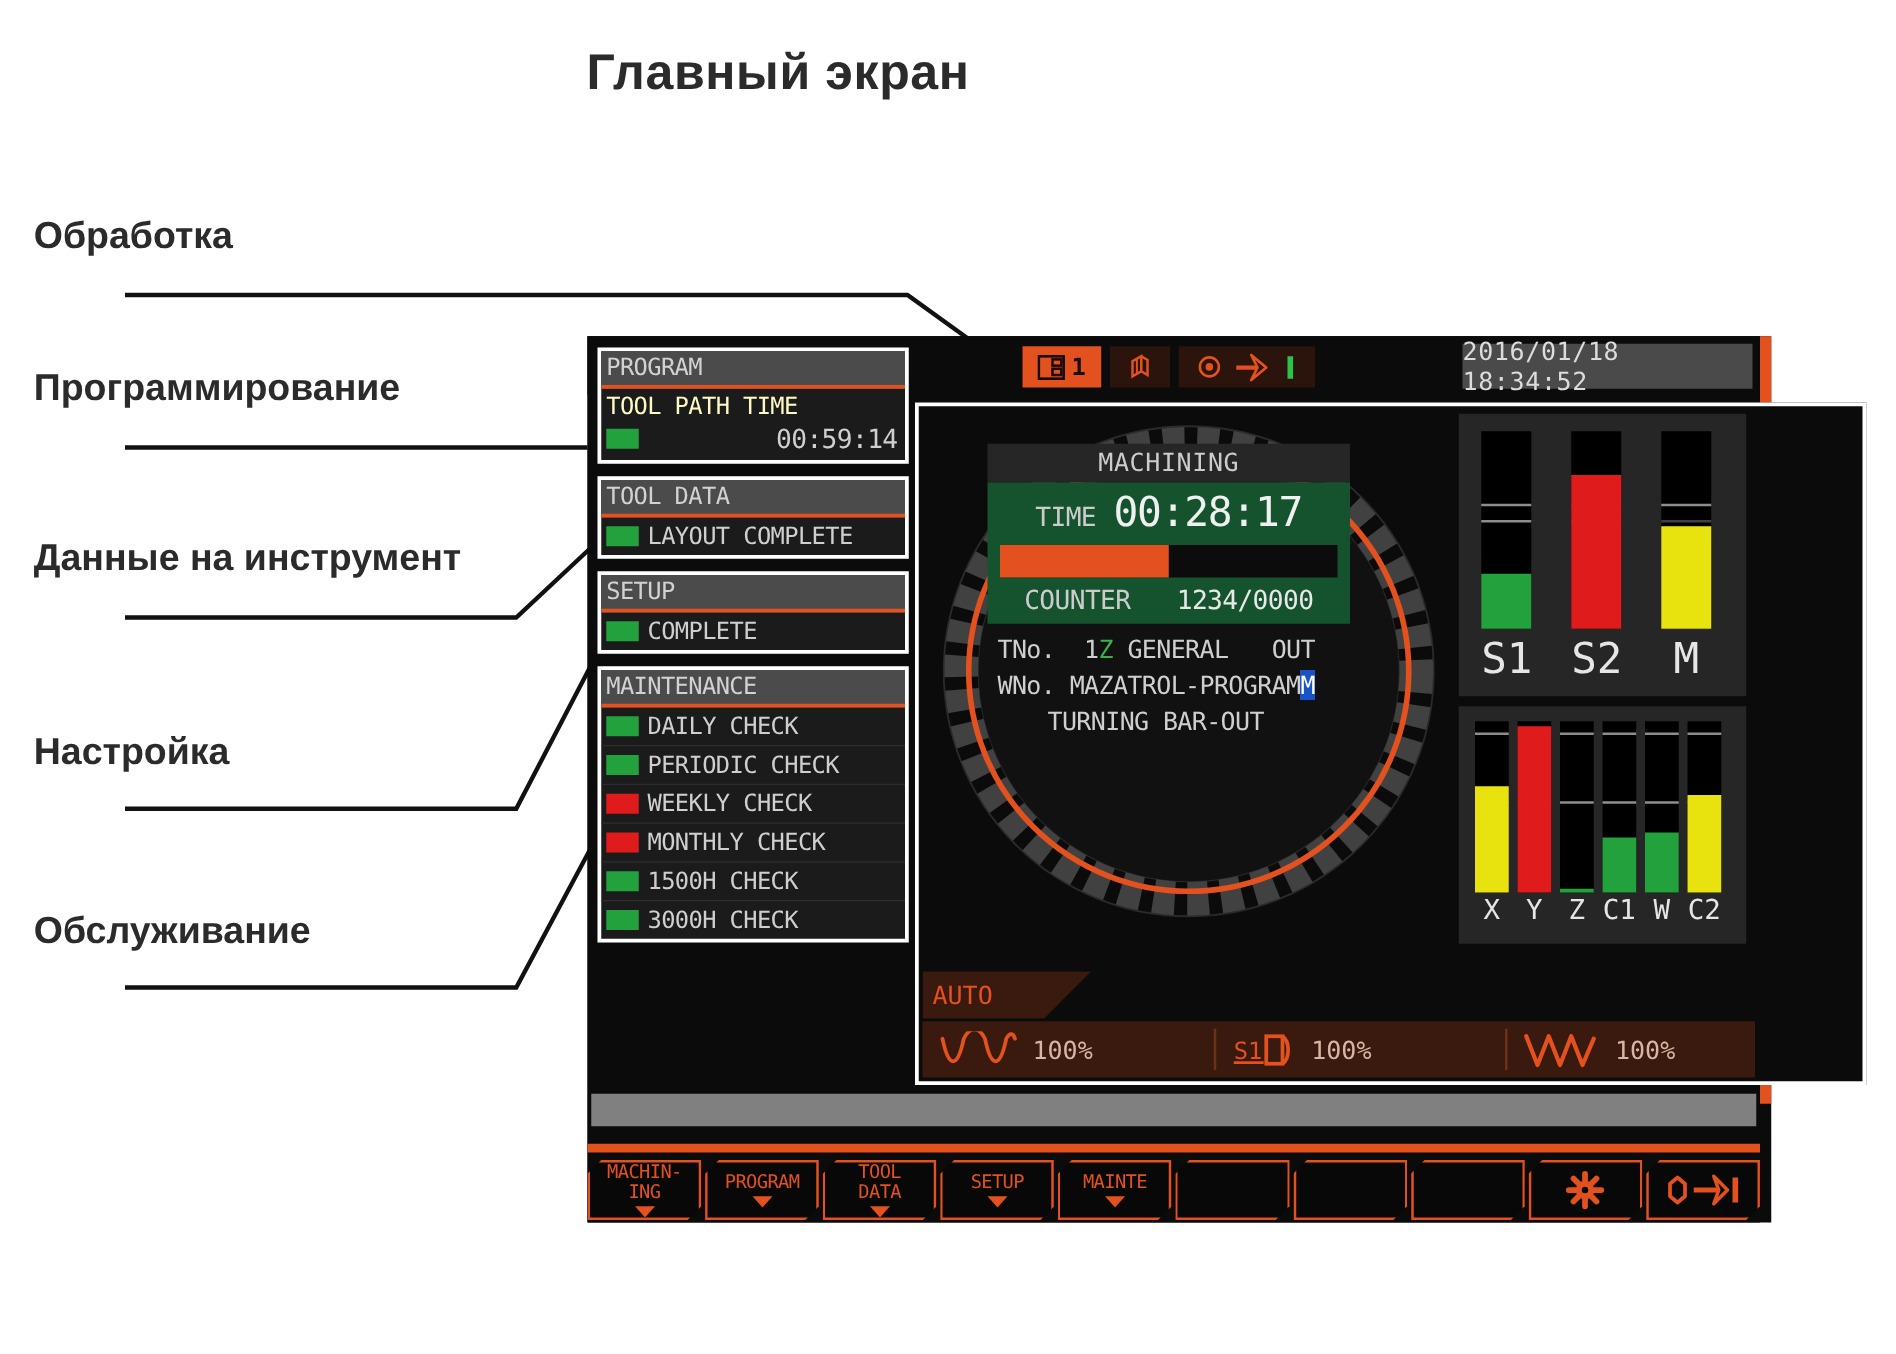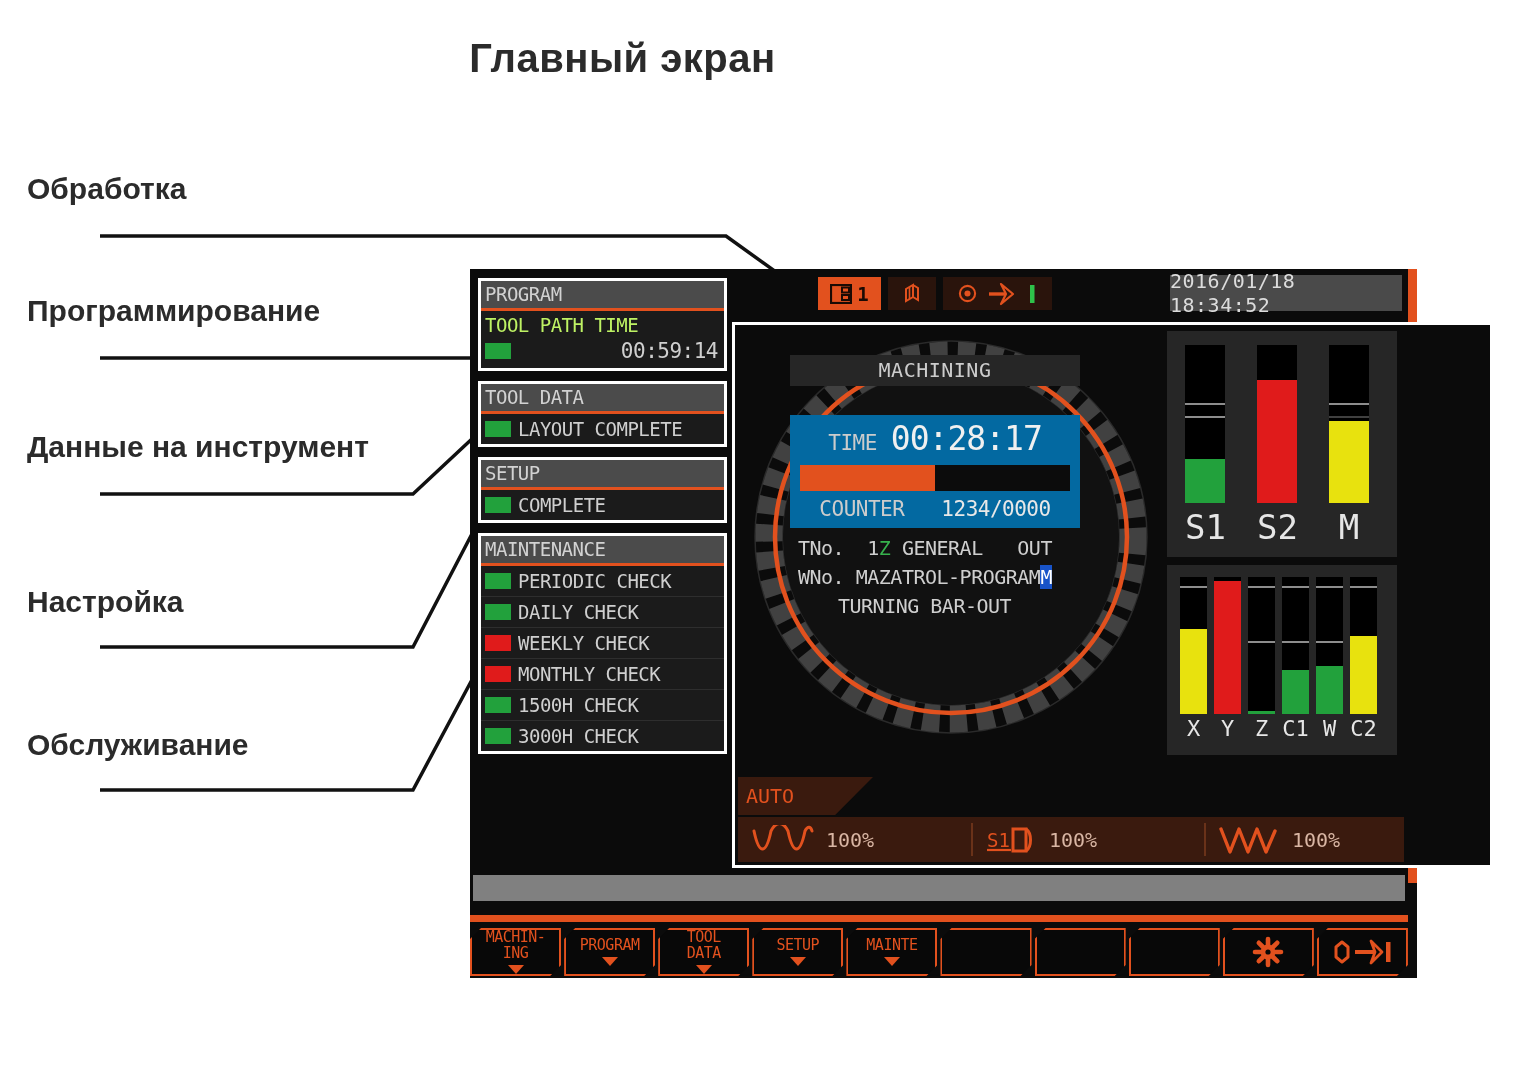--- a/index.html
+++ b/index.html
@@ -51,40 +51,40 @@
   }
   .panel-body{padding:0;}
   .row{
     display:flex;align-items:center;color:#cfcfcf;font-family:"DejaVu Sans Mono",monospace;
     font-size:19px;padding:4px 4px;border-bottom:1px solid #2e2e2e;letter-spacing:-0.5px;
   }
   .row:last-child{border-bottom:none;}
   .led{width:26px;height:16px;flex:0 0 26px;margin-right:7px;}
   .led.green{background:#22a13c;}
   .led.red{background:#e01b1b;}
-  .tpt-label{color:#bef264;font-family:"DejaVu Sans Mono",monospace;font-size:19px;padding:3px 4px 0 4px;letter-spacing:-0.5px;}
+  .tpt-label{color:#fef9c3;font-family:"DejaVu Sans Mono",monospace;font-size:19px;padding:3px 4px 0 4px;letter-spacing:-0.5px;}
   .tpt-row{display:flex;align-items:center;padding:3px 6px 5px 4px;}
   .tpt-val{margin-left:auto;color:#cfcfcf;font-family:"DejaVu Sans Mono",monospace;font-size:21px;letter-spacing:-0.5px;}
 
   
   #mainview{
     position:absolute;left:262px;top:53px;width:761px;height:546px;
     border:3px solid #ffffff;background:#0b0b0b;box-sizing:border-box;
   }
   #dial-area{position:absolute;left:0;top:0;width:432px;height:490px;}
   #dial-wrap{position:absolute;left:16px;top:12px;width:400px;height:400px;}
   #dial-wrap svg{position:absolute;left:0;top:0;}
   #dial-center{
     position:absolute;left:55px;top:30px;width:290px;height:340px;
   }
   #mach-title{
     color:#cccccc;font-family:"DejaVu Sans Mono",monospace;font-size:20px;text-align:center;
     background:#262626;padding:3px 0 4px;letter-spacing:0.5px;
   }
-  #time-block{background:#0369a1;padding:4px 0 2px;margin-top:29px;}
+  #time-block{background:#14532d;padding:4px 0 2px;}
   .time-line{display:flex;align-items:baseline;justify-content:center;gap:14px;}
   .time-lab{color:#cccccc;font-family:"DejaVu Sans Mono",monospace;font-size:21px;letter-spacing:-0.5px;}
   .time-val{color:#f0f0f0;font-family:"DejaVu Sans Mono",monospace;font-size:33px;letter-spacing:-1px;}
   #progress-outer{margin:7px 10px 0 10px;height:26px;background:#0c0c0c;}
   #progress-inner{height:26px;background:#e2511e;}
   .counter-line{display:flex;align-items:baseline;justify-content:center;gap:37px;padding:6px 0 5px;}
   .counter-lab{color:#cccccc;font-family:"DejaVu Sans Mono",monospace;font-size:21px;letter-spacing:-0.5px;}
   .counter-val{color:#e8e8e8;font-family:"DejaVu Sans Mono",monospace;font-size:21px;letter-spacing:-0.5px;}
   #prog-block{padding:6px 0 0 8px;font-family:"DejaVu Sans Mono",monospace;font-size:20px;color:#cfcfcf;letter-spacing:-0.5px;line-height:1.45;}
   .tno-line{white-space:pre;}
@@ -229,25 +229,25 @@
             <span>COMPLETE</span>
           </div>
         </div>
       </div>
 
       <div class="panel">
         <div class="panel-head">MAINTENANCE</div>
         <div class="panel-body">
           <div class="row">
             <span class="led green"></span>
+            <span>DAILY CHECK</span>
+          </div>
+          <div class="row">
+            <span class="led green"></span>
             <span>PERIODIC CHECK</span>
-          </div>
-          <div class="row">
-            <span class="led green"></span>
-            <span>DAILY CHECK</span>
           </div>
           <div class="row">
             <span class="led red"></span>
             <span>WEEKLY CHECK</span>
           </div>
           <div class="row">
             <span class="led red"></span>
             <span>MONTHLY CHECK</span>
           </div>
           <div class="row">

